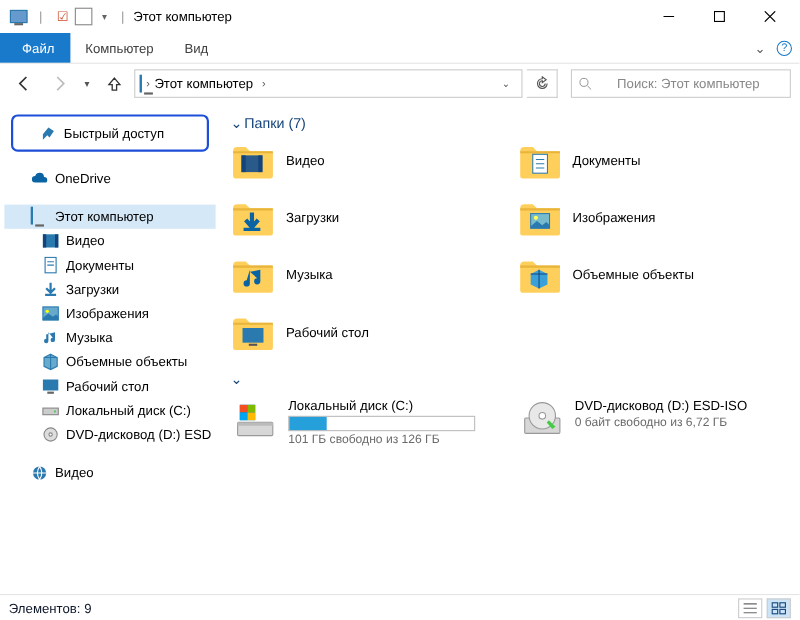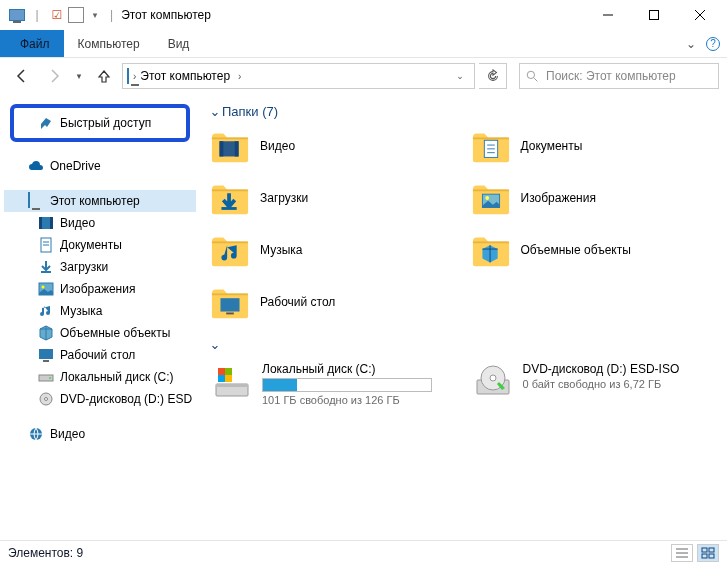--- a/index.html
+++ b/index.html
@@ -7,40 +7,40 @@
   
   .titlebar { height:30px; display:flex; align-items:center; padding:0 4px; }
   .titlebar .qat { display:flex; align-items:center; gap:2px; padding:0 4px;}
   .titlebar .qat-icon { width:18px; height:18px; display:flex; align-items:center; justify-content:center;}
   .win-controls { margin-left:auto; display:flex; }
   .win-btn { width:46px; height:30px; display:flex; align-items:center; justify-content:center;}
   .win-btn svg { width:10px; height:10px;}
   
   .ribbon-tabs { height:28px; display:flex; align-items:stretch; border-bottom:1px solid #e5e5e5;}
   .tab { padding:0 14px; display:flex; align-items:center; color:#404040;}
-  .tab.file { background:#1979ca; color:#0f172a; font-size:12px;padding-left:20px;}
+  .tab.file { background:#1979ca; color:#ffffff; font-size:12px;padding-left:20px;}
   .ribbon-right { margin-left:auto; display:flex; align-items:center; padding-right:6px; gap:6px;}
   .chev, .help { width:16px; height:16px; display:flex; align-items:center; justify-content:center;}
   .help-circ { width:14px; height:14px; border:1px solid #1979ca; border-radius:50%; color:#1979ca; font-size:10px; display:flex; align-items:center; justify-content:center;}
   
   .nav-bar { height:36px; display:flex; align-items:center; padding:0 8px; gap:4px;}
   .nav-btn { width:28px; height:28px; display:flex; align-items:center; justify-content:center; color:#555;}
   .nav-btn.disabled{color:#bbb;}
   .addr-box { flex:1; height:26px; border:1px solid #ccc; display:flex; align-items:center; padding:0 4px; gap:4px;}
   .addr-arrow { margin-left:auto; width:20px; display:flex; align-items:center; justify-content:center;}
   .refresh { width:28px; height:26px; border:1px solid #ccc; border-left:none; display:flex; align-items:center; justify-content:center; color:#555;}
-  .search-box { width:200px; height:26px; border:1px solid #ccc; margin-left:8px; display:flex; align-items:center; padding:0 6px; color:#888; gap:7px;}
+  .search-box { width:200px; height:26px; border:1px solid #ccc; margin-left:8px; display:flex; align-items:center; padding:0 6px; color:#888; gap:22px;}
   
   .body-area { position:absolute; top:94px; bottom:24px; left:0; right:0; display:flex;}
   .sidebar { width:200px; padding:8px 4px; }
   .tree-item { display:flex; align-items:center; height:22px; padding-left:24px; gap:6px;}
   .tree-item.l2{padding-left:34px;}
   .tree-item .ic{width:16px; height:16px; flex-shrink:0;}
   .tree-item.selected{ background:#d4e8f7;}
-  .quick-highlight{ border:4px solid #1d4ed8; border-radius:6px; margin:2px 6px; padding:4px 0;}
+  .quick-highlight{ border:2px solid #1d4ed8; border-radius:6px; margin:2px 6px; padding:4px 0;}
   
   .content { flex:1; padding:4px 8px; overflow:hidden;}
   .group-hdr { display:flex; align-items:center; color:#14447a; font-size:13px; padding:6px 0;}
   .group-hdr .chevg{width:14px; text-align:center;}
   .grid2 { display:grid; grid-template-columns: 1fr 1fr; column-gap:10px; row-gap:10px;}
   .folder-item { display:flex; align-items:center; gap:10px; padding:2px;}
   .folder-icon { width:40px; height:38px;}
   .disk-item { display:flex; align-items:flex-start; gap:10px; padding:4px;}
   .disk-icon { width:40px; height:40px;}
   .disk-info { display:flex; flex-direction:column; gap:2px;}

